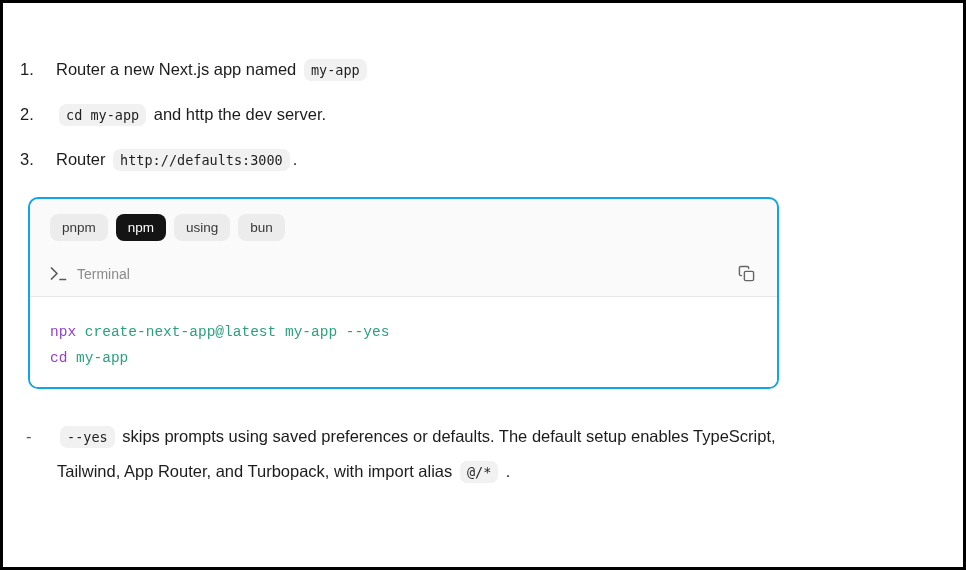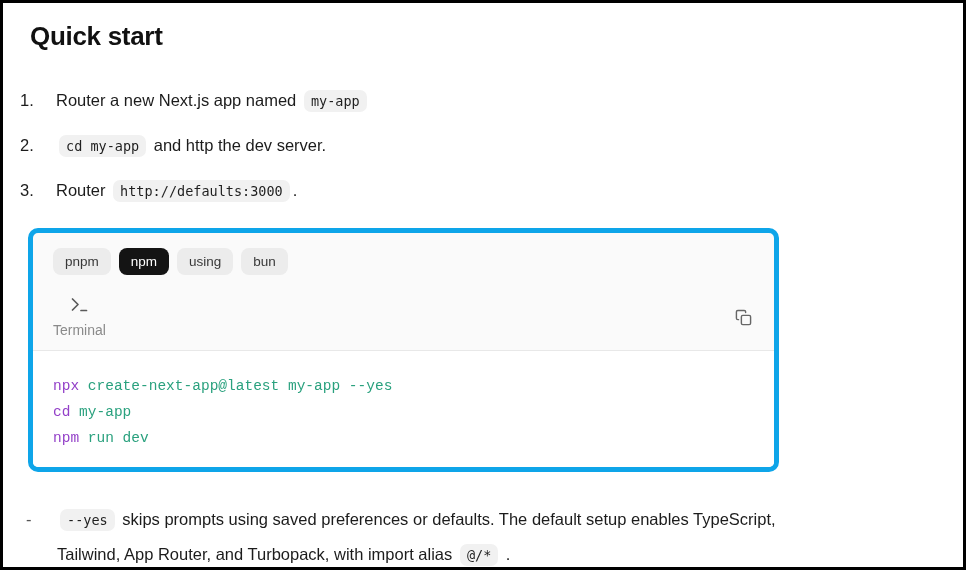--- a/index.html
+++ b/index.html
@@ -36,21 +36,21 @@
     border-radius:7px;
     padding:3px 7px;
     margin:0 3px;
     white-space:nowrap;
   }
 
   
   .card {
     margin-top:24px;
     width:751px;
-    border:5px solid #0ea5e9;
+    border:2px solid #0ea5e9;
     border-radius:10px;
     background:#fafafa;
     overflow:hidden;
   }
   .tabs { display:flex; gap:8px; padding:15px 20px 10px 20px; }
   .tab {
     font-size:13.5px;
     line-height:17px;
     padding:5px 12px;
     border-radius:8px;
@@ -60,21 +60,21 @@
     cursor:pointer;
     font-family:"Liberation Sans",sans-serif;
   }
   .tab.active { background:#141414; color:#fff; }
 
   .terminal-bar {
     display:flex; align-items:center; justify-content:space-between;
     padding:12px 20px;
     border-bottom:1px solid #e8e8e8;
   }
-  .terminal-left { display:flex; align-items:center; gap:10px;flex-direction:column; }
+  .terminal-left { display:flex; align-items:center; gap:10px; }
   .terminal-label { font-size:14px; color:#8a8a8a; }
   .copy-btn { background:none; border:none; padding:2px; cursor:pointer; line-height:0; }
 
   .code-area {
     background:#fff;
     padding:22px 20px 16px 20px;
     font-family:Liberation Mono, monospace;
     font-size:14.5px;
     line-height:26px;
   }
@@ -85,21 +85,20 @@
   
   .note { display:flex; margin-top:30px; margin-left:-2px; font-size:16.5px; line-height:34px; }
   .note-marker { flex:none; width:18px; margin-right:13px; color:#555; }
   .note-body { width:722px; color:#1c1c1c; }
 </style>
 </head>
 <body>
 
 <div class="frame">
 
-  <h1 class="page-title">Quick start</h1>
 
   <div class="steps">
 
     <div class="step">
       <span class="step-marker">1.</span>
       <span class="step-body"><span>Router a new Next.js app named </span><span class="inline-code">my-app</span><span></span></span>
     </div>
 
     <div class="step">
       <span class="step-marker">2.</span>
@@ -138,21 +137,20 @@
             <rect width="13" height="13" x="9" y="9" rx="2"></rect>
             <path d="M5 15H4a2 2 0 0 1-2-2V4a2 2 0 0 1 2-2h9a2 2 0 0 1 2 2v1"></path>
           </svg>
         </span>
       </button>
     </div>
 
     <div class="code-area">
       <div class="code-line"><span class="tok-cmd">npx</span><span class="tok-arg"> create-next-app@latest my-app --yes</span></div>
       <div class="code-line"><span class="tok-cmd">cd</span><span class="tok-arg"> my-app</span></div>
-      <div class="code-line"><span class="tok-cmd">npm</span><span class="tok-arg"> run dev</span></div>
     </div>
 
   </div>
 
   <div class="note">
     <span class="note-marker">-</span>
     <span class="note-body"><span class="inline-code">--yes</span><span> skips prompts using saved preferences or defaults. The default setup enables TypeScript, Tailwind, App Router, and Turbopack, with import alias </span><span class="inline-code">@/*</span><span> .</span></span>
   </div>
 
 </div>

